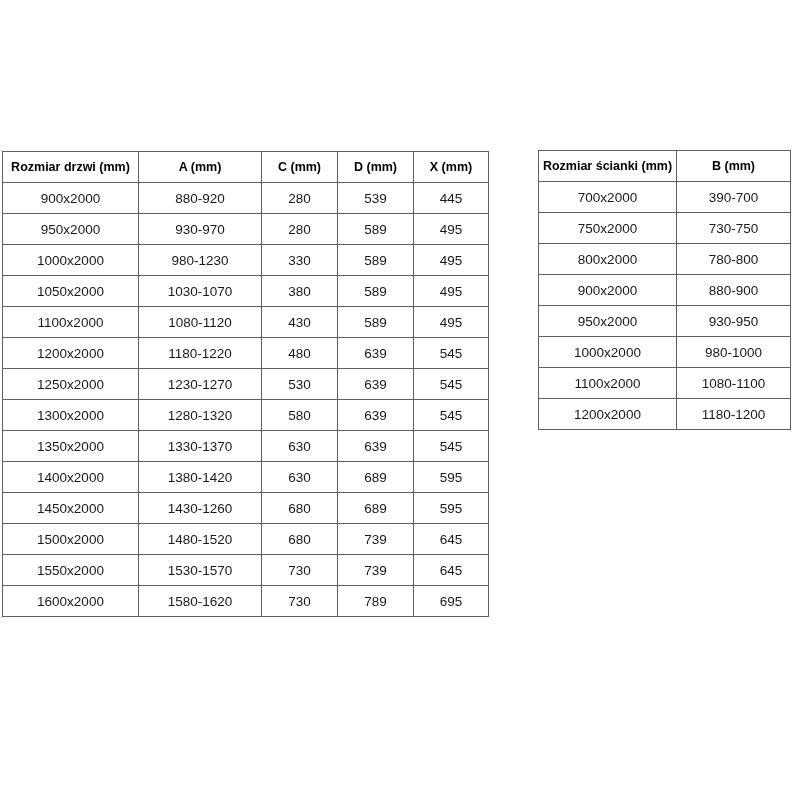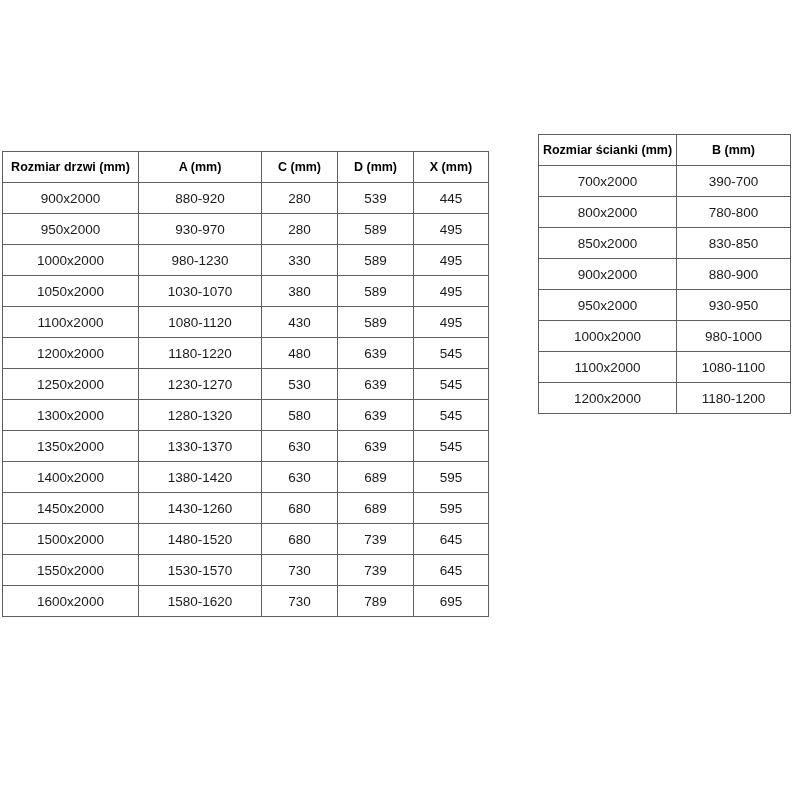--- a/index.html
+++ b/index.html
@@ -43,21 +43,21 @@
     font-weight: normal;
     color: #1a1a1a;
   }
   #door-table {
     left: 2px;
     top: 151px;
     width: 486px;
   }
   #wall-table {
     left: 538px;
-    top: 134px;
+    top: 150px;
     width: 252px;
     border-radius: 17px;
   }
 </style>
 </head>
 <body>
 
 <div class="page">
 
   <table class="spec" id="door-table">
@@ -189,28 +189,28 @@
         <th>Rozmiar ścianki (mm)</th>
         <th>B (mm)</th>
       </tr>
     </thead>
     <tbody>
         <tr>
           <td>700x2000</td>
           <td>390-700</td>
         </tr>
         <tr>
+          <td>750x2000</td>
+          <td>730-750</td>
+        </tr>
+        <tr>
           <td>800x2000</td>
           <td>780-800</td>
         </tr>
         <tr>
-          <td>850x2000</td>
-          <td>830-850</td>
-        </tr>
-        <tr>
           <td>900x2000</td>
           <td>880-900</td>
         </tr>
         <tr>
           <td>950x2000</td>
           <td>930-950</td>
         </tr>
         <tr>
           <td>1000x2000</td>
           <td>980-1000</td>

